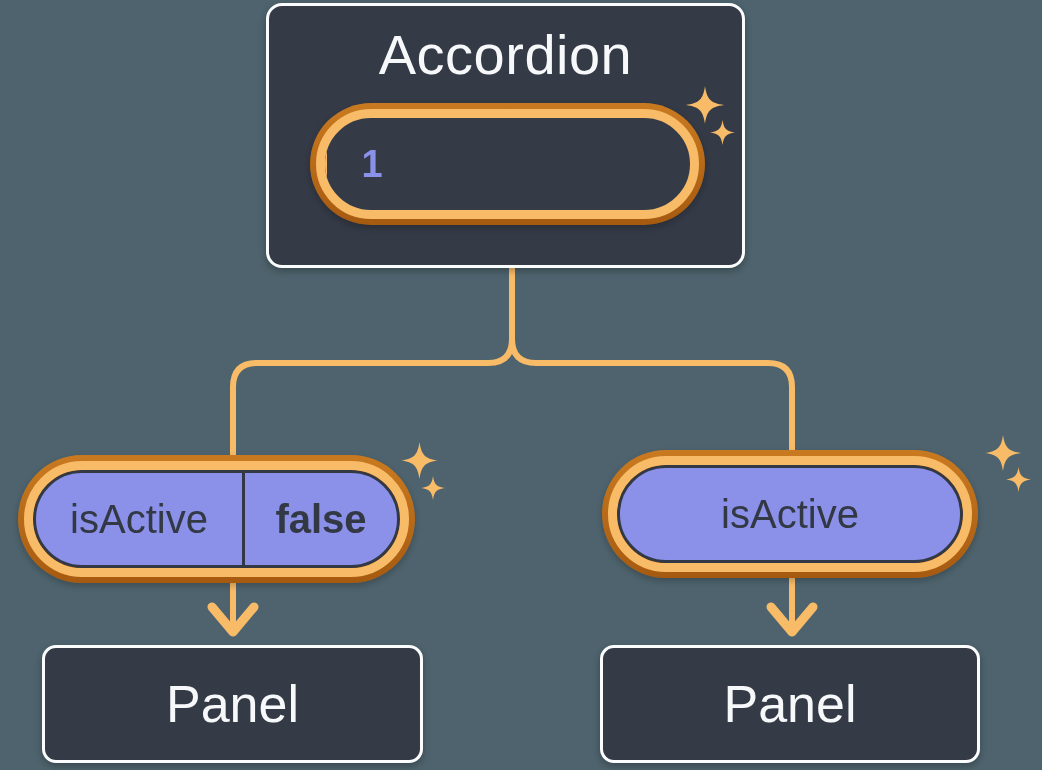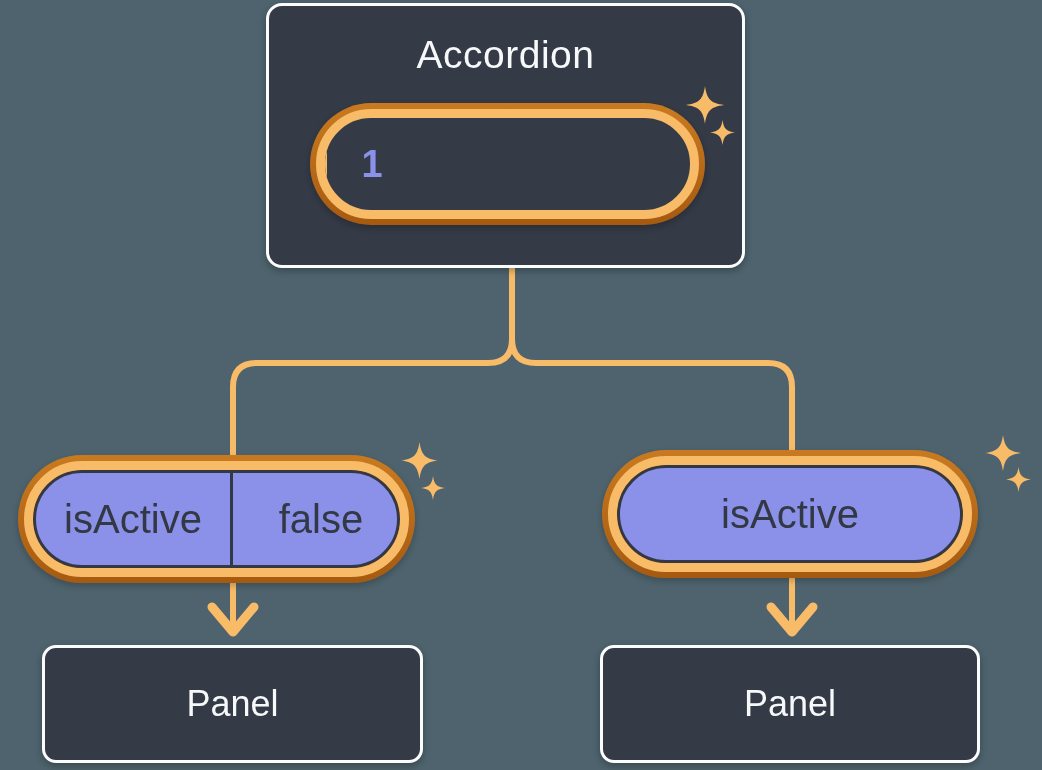--- a/index.html
+++ b/index.html
@@ -26,26 +26,26 @@
 
   .node{
     position:absolute;background:var(--node-fill);
     border:3px solid var(--node-border);
     box-shadow:0 3px 7px rgba(0,0,0,0.28);
     z-index:2;box-sizing:border-box;
   }
   .accordion{left:266px;top:3px;width:479px;height:265px;border-radius:16px;}
   .node-title{
     position:absolute;left:0;top:29px;width:100%;text-align:center;
-    color:var(--white-text);font-size:39px;line-height:40px;font-weight:500;letter-spacing:0.5px;
+    color:var(--white-text);font-size:56px;line-height:40px;font-weight:500;letter-spacing:0.5px;
   }
   .panel{border-radius:14px;display:flex;align-items:center;justify-content:center;}
   .panel-left{left:42px;top:645px;width:381px;height:118px;}
   .panel-right{left:600px;top:645px;width:380px;height:118px;}
-  .panel-label{color:var(--white-text);font-size:36px;line-height:40px;}
+  .panel-label{color:var(--white-text);font-size:52px;line-height:40px;}
 
   .ring{
     position:absolute;border-radius:999px;padding:6px;box-sizing:border-box;
     background:linear-gradient(180deg,var(--accent-dark-top),var(--accent-dark-bottom));
     box-shadow:0 3px 6px rgba(0,0,0,0.22);
     z-index:3;
   }
   .state-ring{left:41px;top:97px;width:395px;height:122px;}
   .prop-ring-left{left:18px;top:455px;width:397px;height:128px;}
   .prop-ring-right{left:602px;top:450px;width:376px;height:128px;}
@@ -56,21 +56,21 @@
     display:flex;overflow:hidden;
   }
   .dark-pill{background:var(--node-fill);}
   .purple-pill-wrap{width:100%;height:100%;box-sizing:border-box;border-radius:999px;
     border:3px solid var(--dark-text);background:var(--purple-fill);display:flex;overflow:hidden;text-align:right;}
   .cell{display:flex;align-items:center;justify-content:center;font-size:40px;line-height:40px;}
   .cell.grow{flex:1;}
   .dark-pill .cell{color:var(--purple-text);}
   .dark-pill .value{width:90px;border-left:2px solid var(--accent-light);font-weight:700;font-size:38px;}
   .purple-pill-wrap .cell{color:var(--dark-text);}
-  .purple-pill-wrap .value{border-left:3px solid var(--dark-text);font-weight:400;padding-left:12px;}
+  .purple-pill-wrap .value{border-left:3px solid var(--dark-text);font-weight:700;}
   .prop-ring-left .value{width:152px;}
   .prop-ring-right .value{width:132px;}
 
   .spark{position:absolute;z-index:4;}
   .spark path{fill:var(--accent-light);}
   .spark-top-big{left:686px;top:86px;width:38px;height:38px;}
   .spark-top-small{left:710px;top:120px;width:25px;height:25px;}
   .spark-left-big{left:401px;top:442px;width:37px;height:37px;}
   .spark-left-small{left:421px;top:476px;width:24px;height:24px;}
   .spark-right-big{left:985px;top:435px;width:36px;height:36px;}

